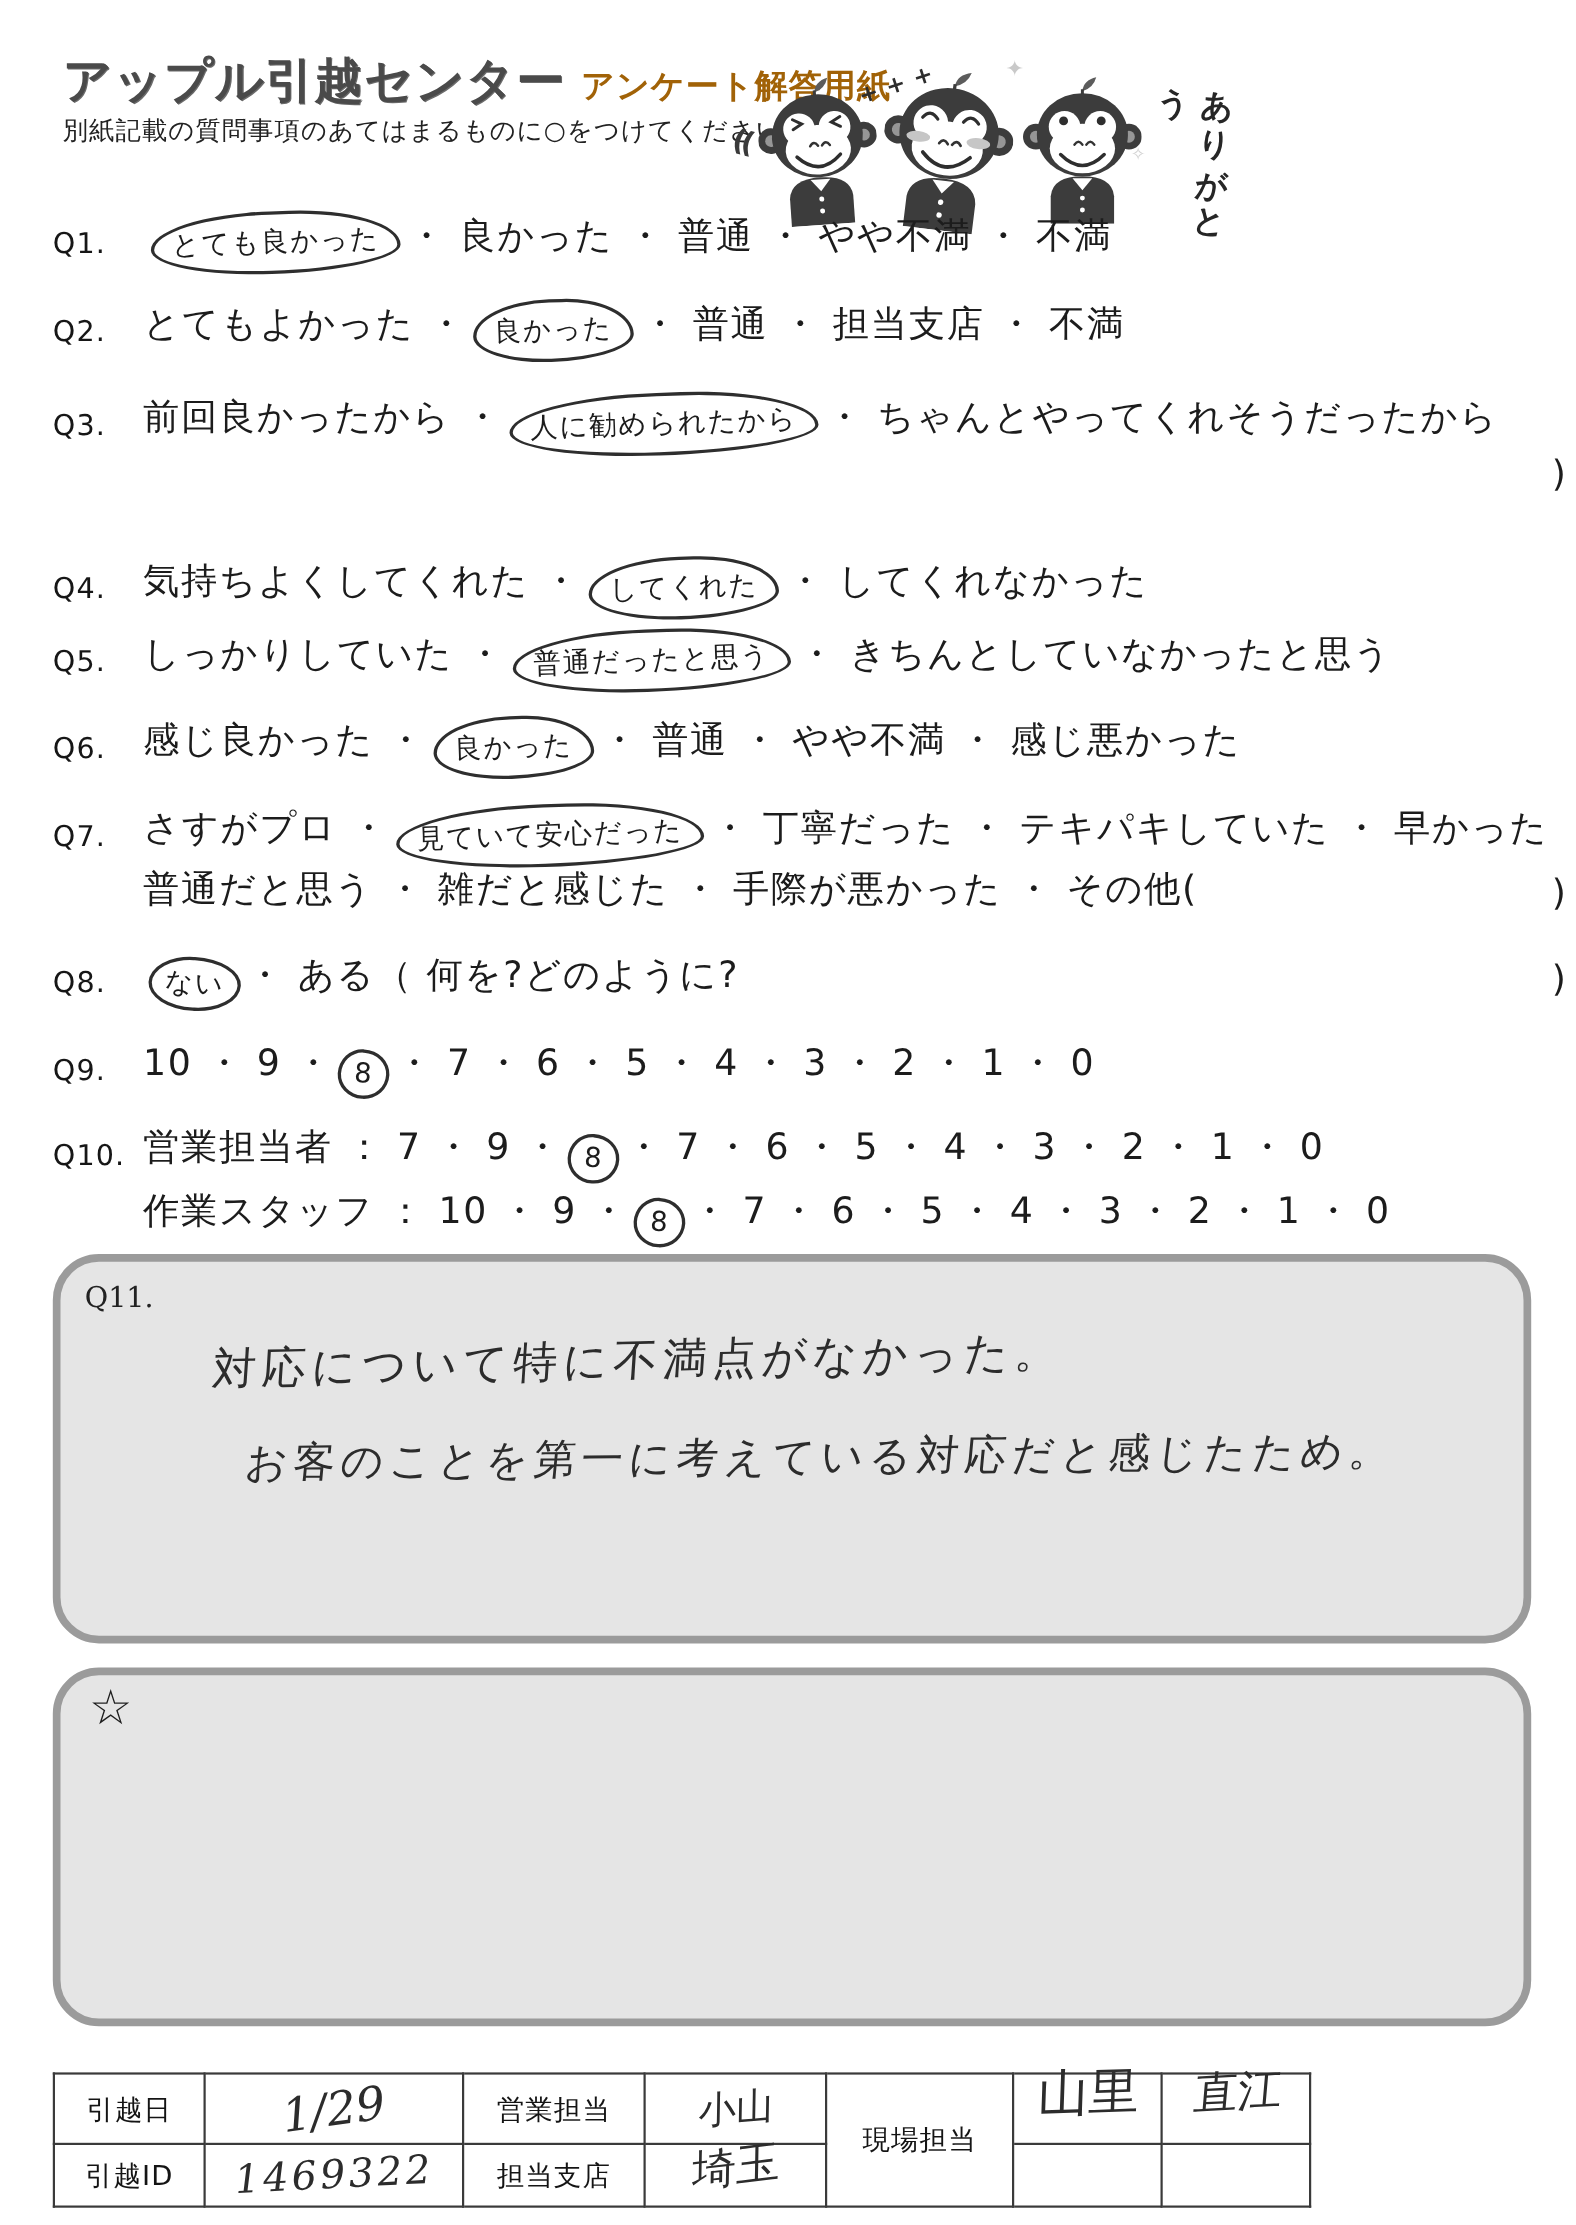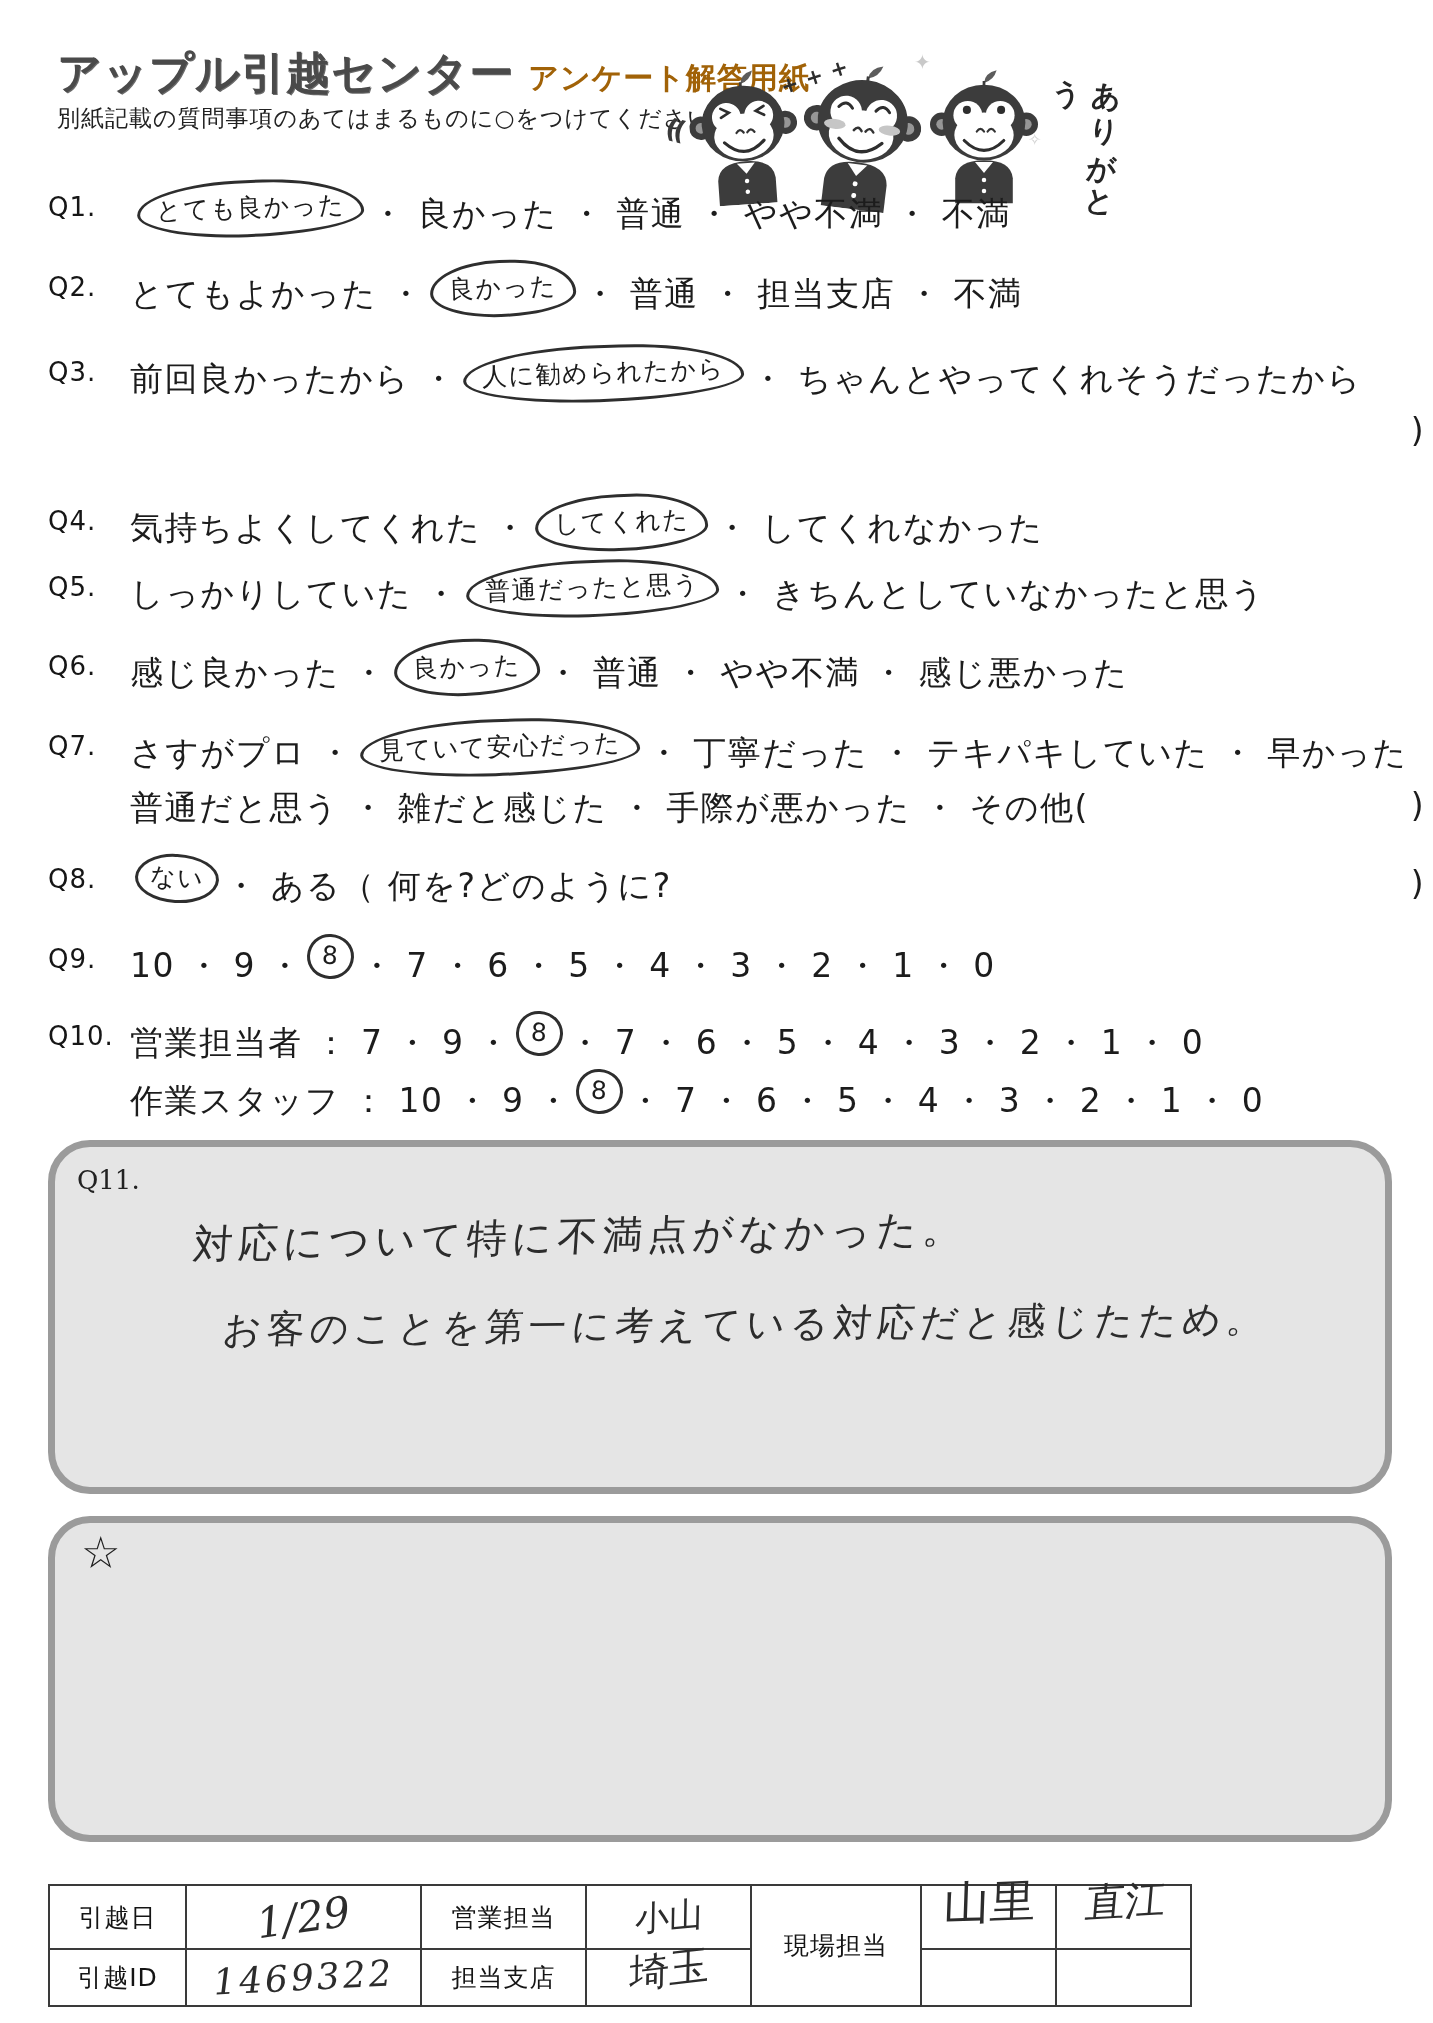--- a/index.html
+++ b/index.html
@@ -21,21 +21,21 @@
   .mk3{left:258px;width:108px;height:152px;}
   .deco{position:absolute;color:#2d2d2d;font-weight:700;}
   .motion{left:-6px;top:62px;font-size:26px;transform:rotate(14deg);color:#3a3a3a;letter-spacing:-4px;}
   .sparkles{left:104px;top:8px;font-size:24px;transform:rotate(-18deg);letter-spacing:2px;}
   .glints{left:242px;top:-2px;font-size:20px;color:#c9c9c9;}
   .glints2{left:356px;top:78px;font-size:16px;color:#d2d2d2;}
   .thanks{position:absolute;left:372px;top:8px;writing-mode:vertical-rl;font-size:29px;
           font-family:"DejaVu Serif","Liberation Serif",serif;color:#262626;
           letter-spacing:3px;transform:rotate(4deg);font-weight:600;}
   
-  .q-row{position:absolute;left:48px;width:1377px;display:flex;align-items:flex-start;white-space:nowrap;}
+  .q-row{position:absolute;left:48px;width:1377px;display:flex;align-items:flex-end;white-space:nowrap;}
   .q-label{width:82px;flex:0 0 82px;font-size:26px;color:#161616;letter-spacing:1px;}
   .opt{font-size:33px;letter-spacing:1.5px;color:#1c1c1c;}
   .fill{flex:1;}
   .circled{font-size:25px;letter-spacing:1.5px;color:#1c1c1c;display:inline-block;
            border:3px solid #2e2e2e;padding:8px 16px 10px;margin:-12px 7px;
            border-radius:50% 46% 54% 50% / 58% 62% 42% 46%;transform:rotate(-2deg);}
   .circled.tight{padding:4px 12px 6px;margin:-10px 5px;
            border-radius:48% 52% 50% 50% / 52% 50% 52% 50%;transform:rotate(3deg);}
   .row-0{top:192px;}  .row-1{top:272px;}
   .row-2{top:357px;}  .row-3{top:411px;}

